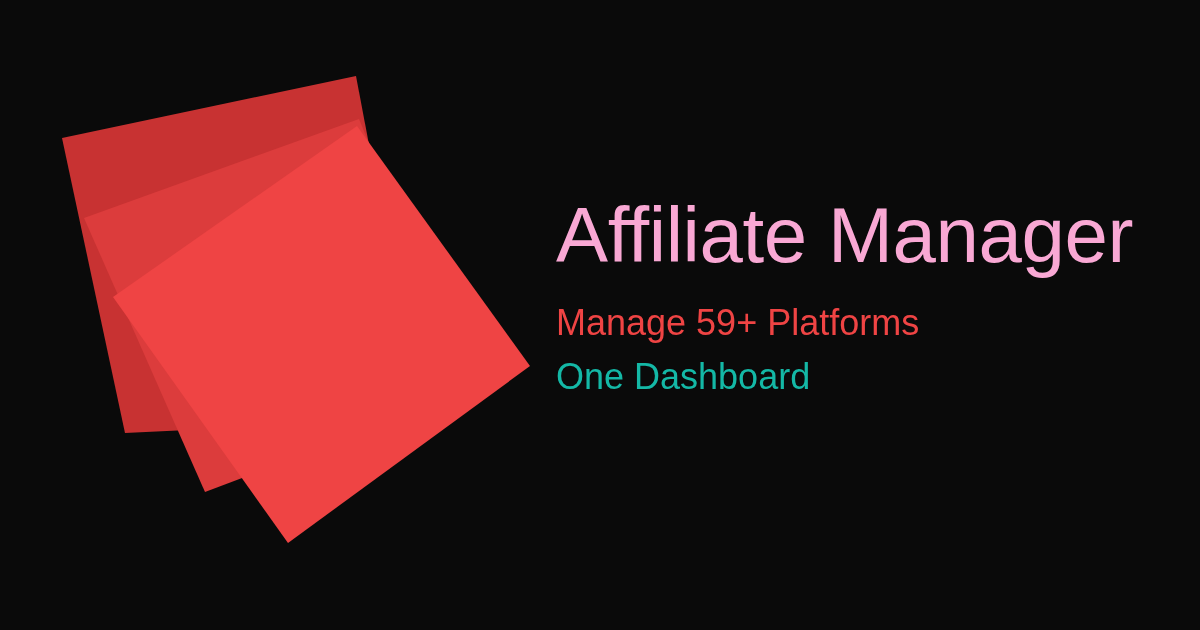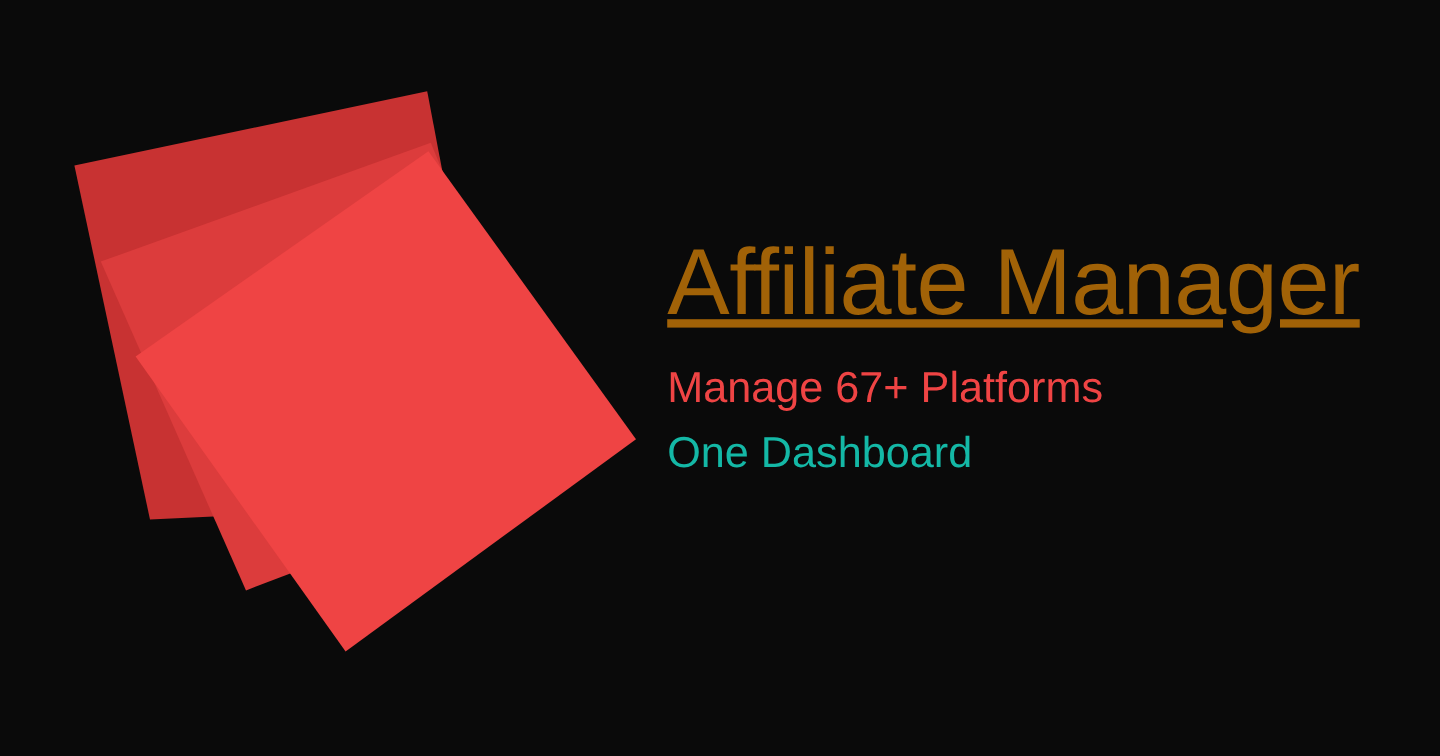--- a/index.html
+++ b/index.html
@@ -81,22 +81,22 @@
       <polygon points="62,138 356,76 421,419 125,433" fill="#c83232"></polygon>
 
       <polygon points="84,218 359,119 471,391 205,492" fill="#dc3c3c"></polygon>
 
       <polygon points="113,297 357,126 530,366 288,543" fill="#ef4444"></polygon>
     </svg>
   </div>
 
   <div class="text-block">
 
-    <h1 class="og-title" style="color: #a16207; text-decoration: underline;">Affiliate Manager</h1>
+    <h1 class="og-title" style="color: #f9a8d4;">Affiliate Manager</h1>
 
     <div class="og-subtitle">
-      <span class="og-subtitle-line" style="color: rgb(239, 68, 68);">Manage 67+ Platforms</span>
+      <span class="og-subtitle-line" style="color: rgb(239, 68, 68);">Manage 59+ Platforms</span>
       <span class="og-subtitle-line" style="color: #14b8a6;">One Dashboard</span>
     </div>
 
   </div>
 
 </div>
 
 </body></html>

